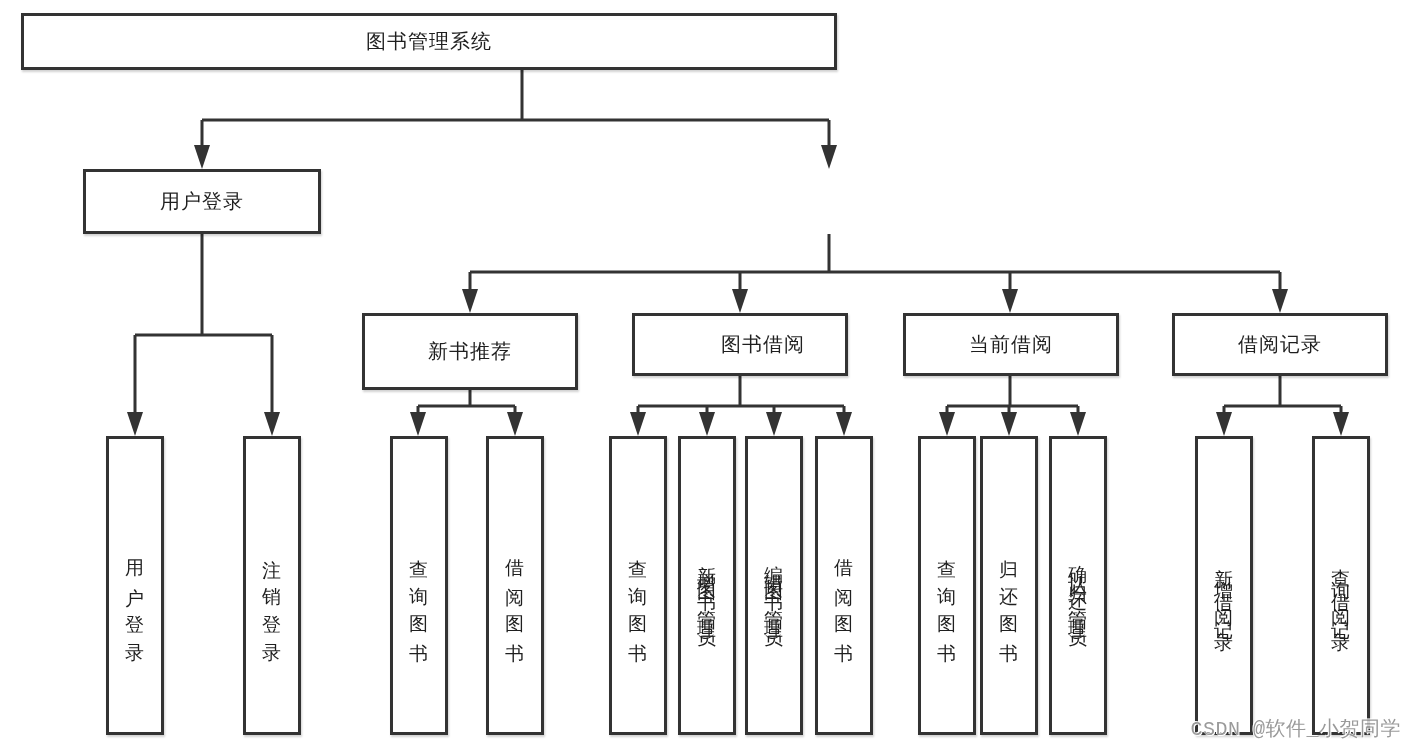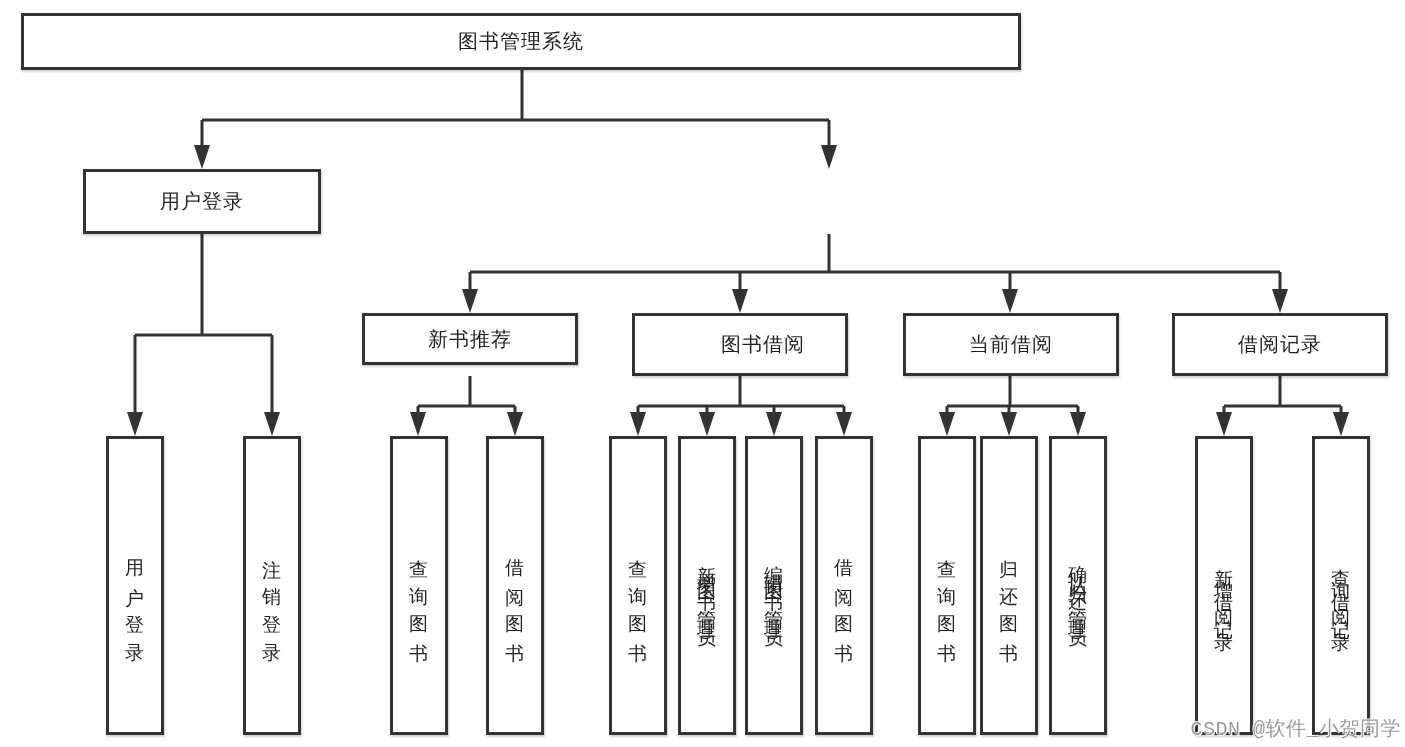--- a/index.html
+++ b/index.html
@@ -52,24 +52,24 @@
     font-size: 19px;
     line-height: 1;
     color: var(--text);
     white-space: nowrap;
   }
   .v-short { letter-spacing: 28px; margin-bottom: -28px; }
   .v-mid   { letter-spacing: 13px; margin-bottom: -13px; }
   .v-long  { letter-spacing: 9px;  margin-bottom: -9px;  }
 
   
-  #root-node      { left: 21px;  top: 13px;  width: 1000px; height: 57px; }
+  #root-node      { left: 21px;  top: 13px;  width: 816px; height: 57px; }
   #user-login     { left: 83px;  top: 169px; width: 238px;  height: 65px; }
   #book-mgmt      { left: 712px; top: 169px; width: 235px;  height: 65px; }
-  #new-book       { left: 362px; top: 313px; width: 216px;  height: 52px; }
+  #new-book       { left: 362px; top: 313px; width: 216px;  height: 77px; }
   #book-borrow    { left: 632px; top: 313px; width: 216px;  height: 63px; padding-left: 46px; }
   #current-borrow { left: 903px; top: 313px; width: 216px;  height: 63px; }
   #borrow-records { left: 1172px; top: 313px; width: 216px; height: 63px; }
 
   #leaf-ul-login       { left: 106px; }
   #leaf-ul-logout      { left: 243px; }
   #leaf-nb-query-book  { left: 390px; }
   #leaf-nb-borrow-book { left: 486px; }
   #leaf-bb-query-book  { left: 609px; }
   #leaf-bb-add-book    { left: 678px; }

